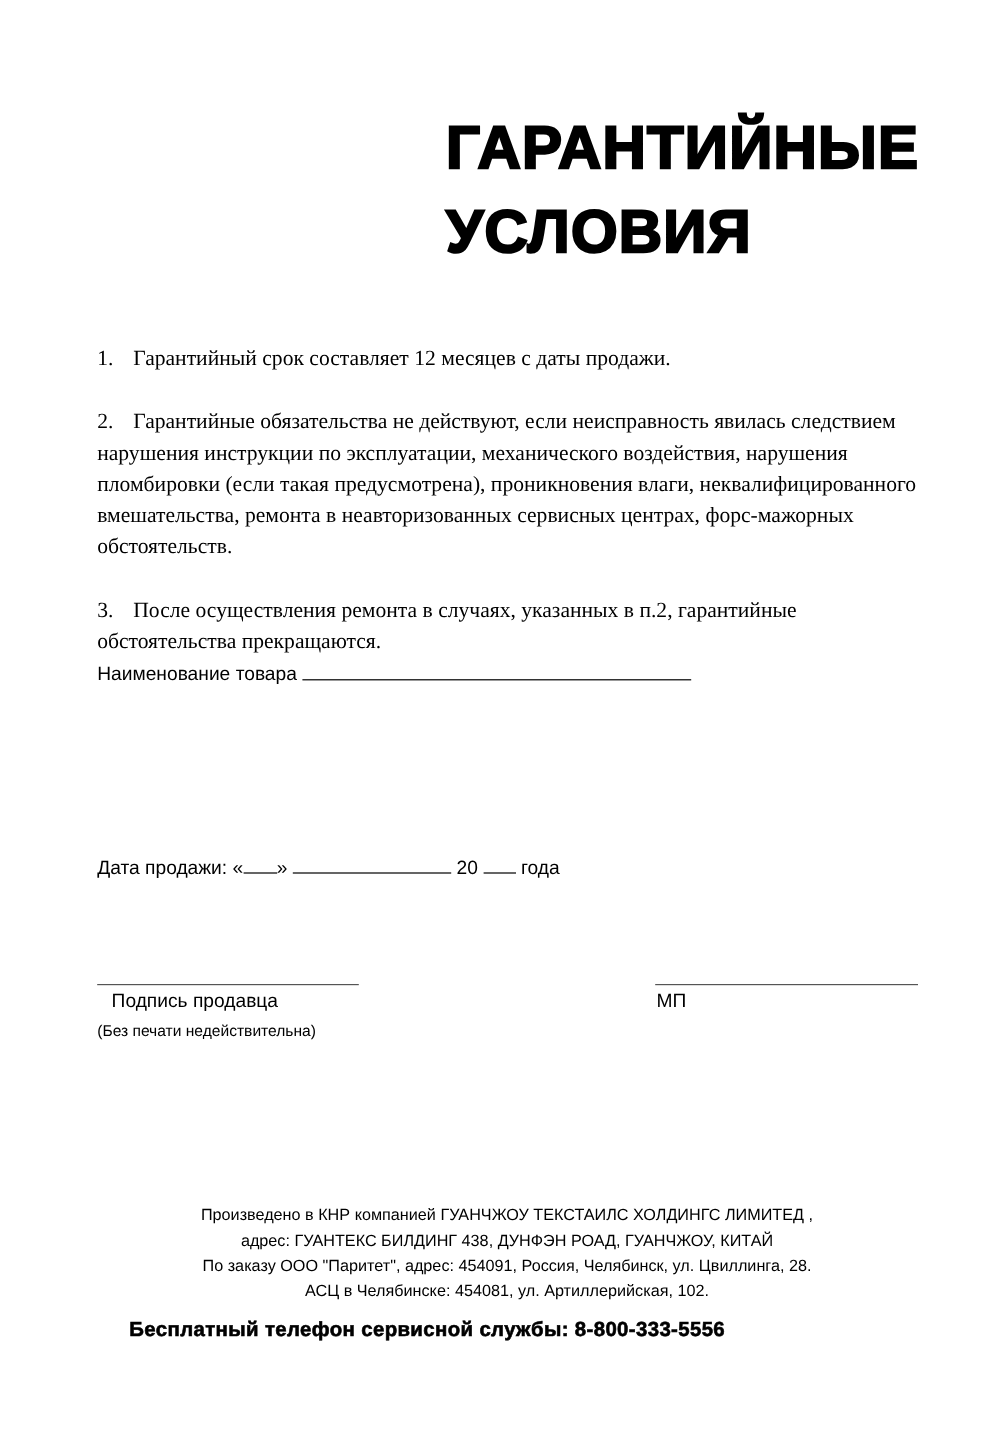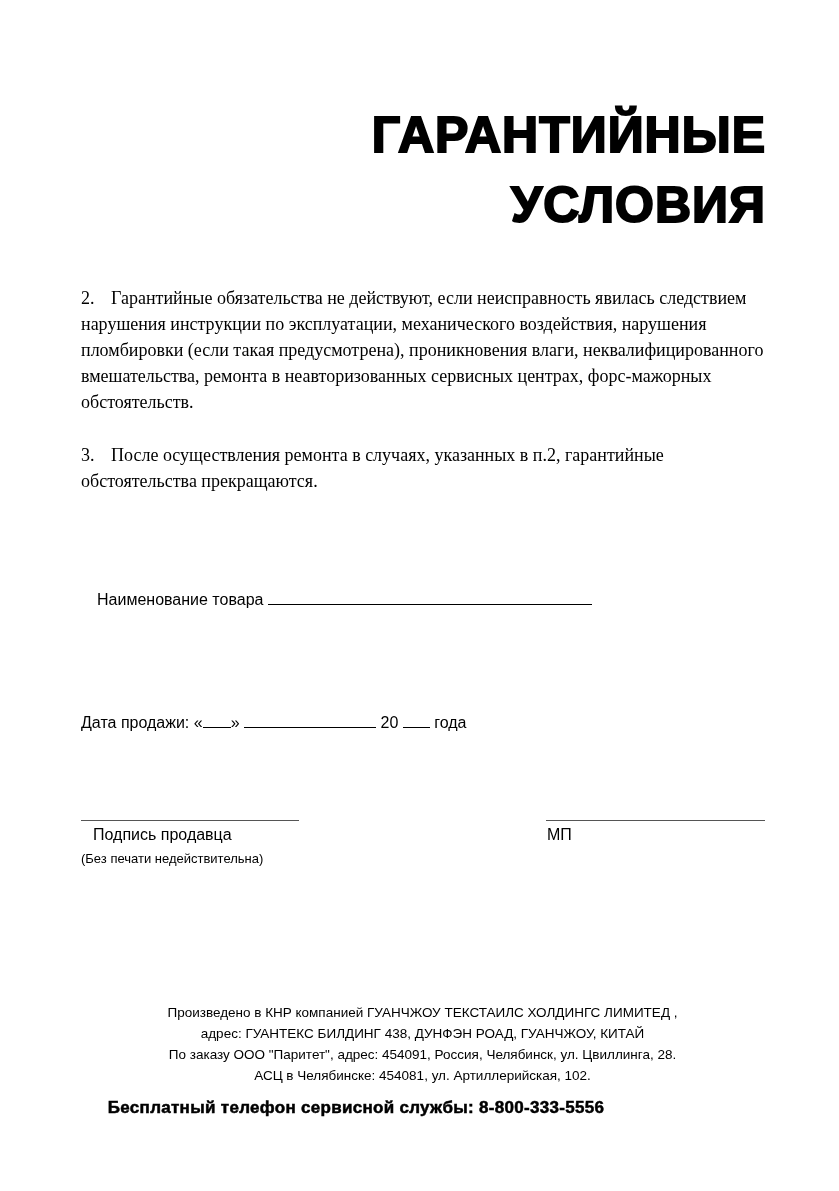--- a/index.html
+++ b/index.html
@@ -1,18 +1,18 @@
 <!DOCTYPE html>
 <html><head>
   <meta charset="utf-8">
   <style>
     html, body { margin: 0; padding: 0; background: #ffffff; }
     body { width: 839px; height: 1191px; position: relative; overflow: hidden; color: #000; }
     .title {
-      position: absolute; right: 73px; top: 100px; text-align: right;
+      position: absolute; right: 73px; top: 88px; 
       font-family: "Liberation Sans", sans-serif; font-weight: 900;
       font-size: 50px; line-height: 70px; letter-spacing: 1px;
       -webkit-text-stroke: 2px #000;
     }
     .title div { white-space: nowrap; }
     .clauses {
       position: absolute; left: 81px; top: 285px; width: 690px;
       font-family: "Liberation Serif", serif; font-size: 18px; line-height: 26px;
     }
     .clause { margin: 0 0 27px 0; }
@@ -35,28 +35,31 @@
 </head>
 <body>
 
 <div class="title">
   <div>ГАРАНТИЙНЫЕ</div>
   <div>УСЛОВИЯ</div>
 </div>
 
 <div class="clauses">
   <div class="clause">
+    <span class="num">1.</span><span>Гарантийный срок составляет 12 месяцев с даты продажи.</span>
+  </div>
+  <div class="clause">
     <span class="num">2.</span><span>Гарантийные обязательства не действуют, если неисправность явилась следствием нарушения инструкции по эксплуатации, механического воздействия, нарушения пломбировки (если такая предусмотрена), проникновения влаги, неквалифицированного вмешательства, ремонта в неавторизованных сервисных центрах, форс-мажорных обстоятельств.</span>
   </div>
   <div class="clause">
     <span class="num">3.</span><span>После осуществления ремонта в случаях, указанных в п.2, гарантийные обстоятельства прекращаются.</span>
   </div>
 </div>
 
-<div class="sans" style="left:81px; top:590px;margin-left:16px;">
+<div class="sans" style="left:81px; top:552px;">
   <span>Наименование товара</span>
   <span class="uline" style="width:324px;"></span>
 </div>
 
 <div class="sans" style="left:81px; top:713px;text-align:right;">
   <span>Дата продажи:</span>
   <span>«</span><span class="uline" style="width:28px;"></span><span>»</span>
   <span class="uline" style="width:132px;"></span>
   <span>20</span>
   <span class="uline" style="width:27px;"></span>

